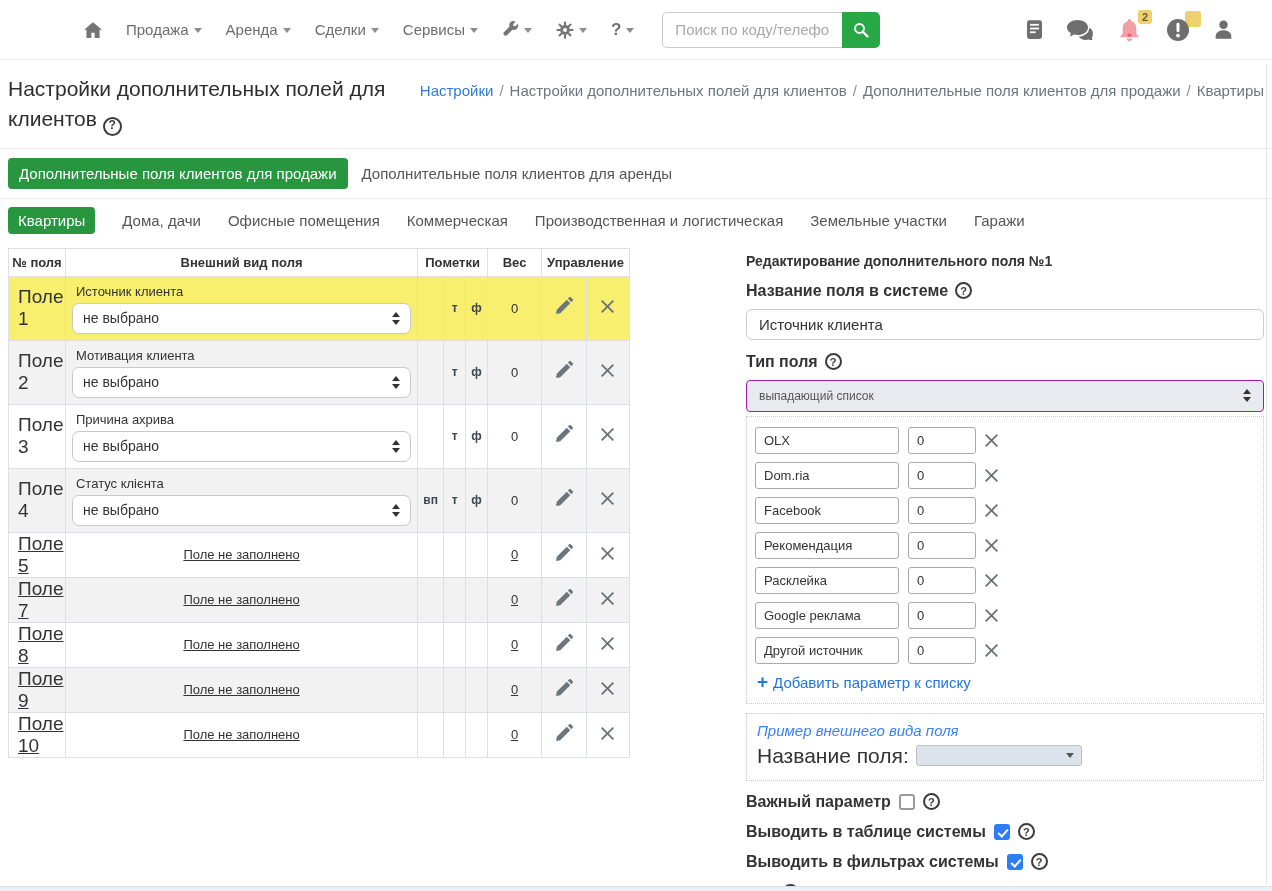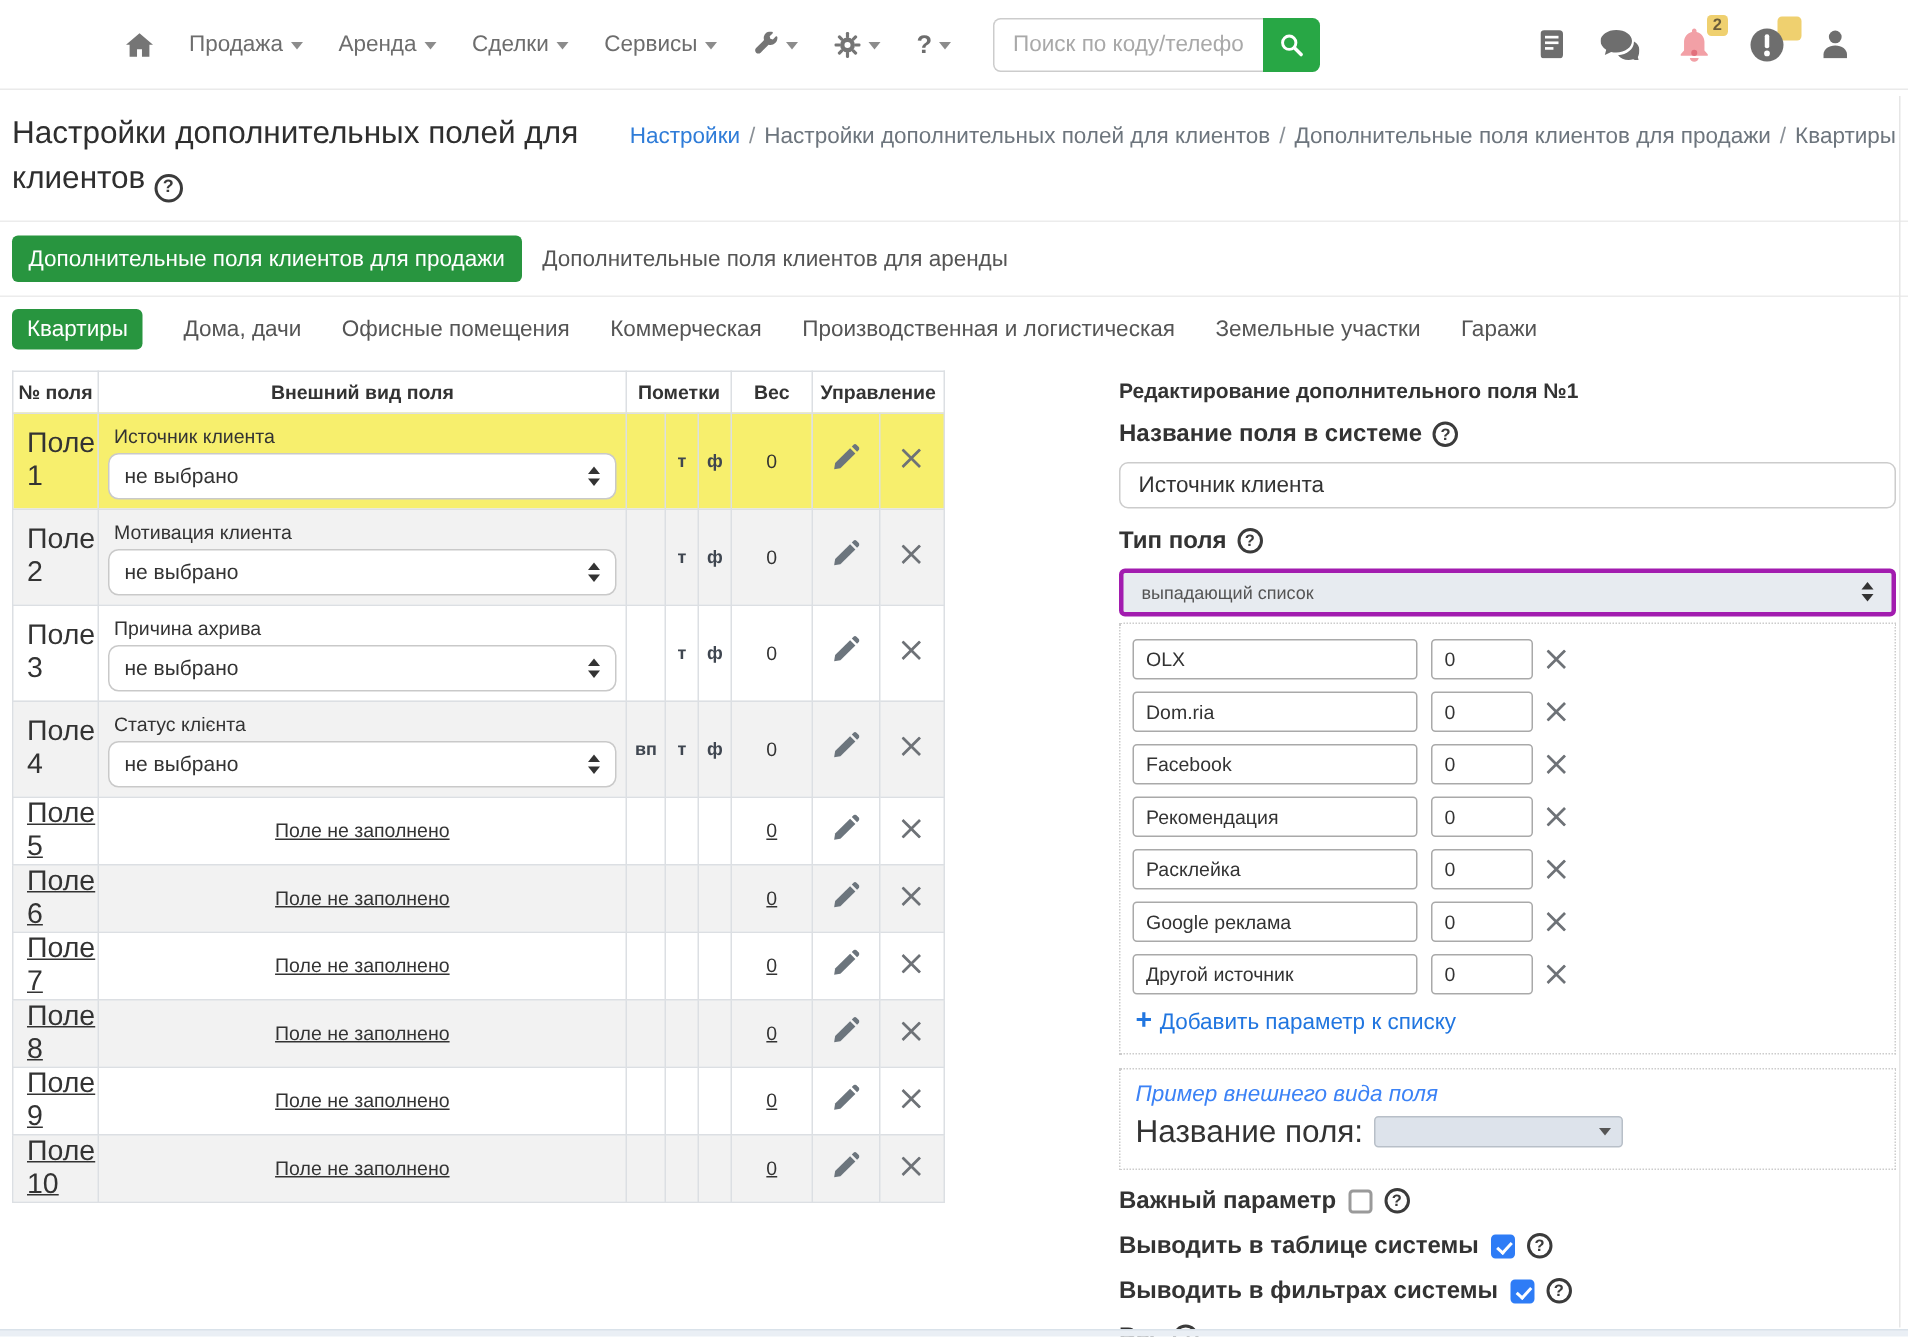--- a/index.html
+++ b/index.html
@@ -80,28 +80,28 @@
   td.weight { text-align:center; }
   td.manage { text-align:center; cursor:pointer; }
 
   
   .editor { width:518px; margin-left:auto; font-size:15px; }
   .editor-title { text-align:left; font-weight:bold; font-size:14px; margin:5px 0 10px; }
   .field-label { display:flex; align-items:center; gap:7px; font-weight:bold; font-size:16px;
     margin:13px 0 9px; }
   .text-input { width:100%; height:31px; border:1px solid #ccc; border-radius:6px; padding:0 12px;
     font-size:15px; color:#333; font-family:"Liberation Sans", sans-serif; outline:none; }
-  .type-select { height:32px; background:#e7ebf0; border:3px solid #a21caf; border-radius:4px;
+  .type-select { height:32px; background:#e7ebf0; border:1px solid #a21caf; border-radius:4px;
     display:flex; align-items:center; justify-content:space-between; padding:0 12px;
     font-size:12px; color:#555; cursor:pointer; margin-bottom:4px; }
   .options-box { border:1px dotted #ccc; padding:10px 8px 8px; }
   .option-row { display:flex; align-items:center; gap:9px; margin-bottom:8px; }
   .opt-input { height:27px; border:1px solid #a9a9a9; border-radius:3px; padding:0 8px;
     font-size:13px; color:#333; font-family:"Liberation Sans", sans-serif; outline:none; }
-  .opt-name { width:190px; }
+  .opt-name { width:144px; }
   .opt-val { width:68px; }
   .x-btn { display:inline-flex; cursor:pointer; }
   .add-link { display:flex; align-items:center; gap:5px; color:#2176e0; font-size:15px;
     margin:10px 0 4px 2px; cursor:pointer; }
   .plus-icon { font-size:19px; font-weight:bold; line-height:14px; }
   .example-box { border:1px dotted #ccc; margin-top:9px; padding:8px 10px 12px; }
   .example-title { font-style:italic; font-size:15px; color:#3b82f6; }
   .example-row { display:flex; align-items:center; gap:7px; margin-top:5px; font-size:21px; }
   .mini-select { width:166px; height:21px; background:#dde3eb; border:1px solid #b8bfc8;
     border-radius:3px; display:flex; align-items:center; justify-content:flex-end;
@@ -380,35 +380,20 @@
           <td class="weight">0</td>
           <td class="manage"><span><svg width="19" height="19" viewBox="0 0 20 20" fill="#6c757d">
                 <path d="M13.4 2.9l3.7 3.7L6.6 17.1l-4.4.7.7-4.4L13.4 2.9z"></path>
                 <path d="M14.6 1.7l1.2-1.2c.6-.6 1.5-.6 2.1 0l1.6 1.6c.6.6.6 1.5 0 2.1l-1.2 1.2-3.7-3.7z"></path>
               </svg></span></td>
           <td class="manage"><span><svg width="13" height="13" viewBox="0 0 14 14">
                 <path d="M1.4 0 7 5.6 12.6 0 14 1.4 8.4 7l5.6 5.6-1.4 1.4L7 8.4l-5.6 5.6L0 12.6 5.6 7 0 1.4z" fill="#6e7277"></path>
               </svg></span></td>
         </tr>
         <tr class="empty-row">
-          <td class="num">Поле 6</td>
-          <td class="view"><span>Поле не заполнено</span></td>
-          <td class="mark"></td>
-          <td class="mark"></td>
-          <td class="mark"></td>
-          <td class="weight">0</td>
-          <td class="manage"><span><svg width="19" height="19" viewBox="0 0 20 20" fill="#6c757d">
-                <path d="M13.4 2.9l3.7 3.7L6.6 17.1l-4.4.7.7-4.4L13.4 2.9z"></path>
-                <path d="M14.6 1.7l1.2-1.2c.6-.6 1.5-.6 2.1 0l1.6 1.6c.6.6.6 1.5 0 2.1l-1.2 1.2-3.7-3.7z"></path>
-              </svg></span></td>
-          <td class="manage"><span><svg width="13" height="13" viewBox="0 0 14 14">
-                <path d="M1.4 0 7 5.6 12.6 0 14 1.4 8.4 7l5.6 5.6-1.4 1.4L7 8.4l-5.6 5.6L0 12.6 5.6 7 0 1.4z" fill="#6e7277"></path>
-              </svg></span></td>
-        </tr>
-        <tr class="empty-row">
           <td class="num">Поле 7</td>
           <td class="view"><span>Поле не заполнено</span></td>
           <td class="mark"></td>
           <td class="mark"></td>
           <td class="mark"></td>
           <td class="weight">0</td>
           <td class="manage"><span><svg width="19" height="19" viewBox="0 0 20 20" fill="#6c757d">
                 <path d="M13.4 2.9l3.7 3.7L6.6 17.1l-4.4.7.7-4.4L13.4 2.9z"></path>
                 <path d="M14.6 1.7l1.2-1.2c.6-.6 1.5-.6 2.1 0l1.6 1.6c.6.6.6 1.5 0 2.1l-1.2 1.2-3.7-3.7z"></path>
               </svg></span></td>

